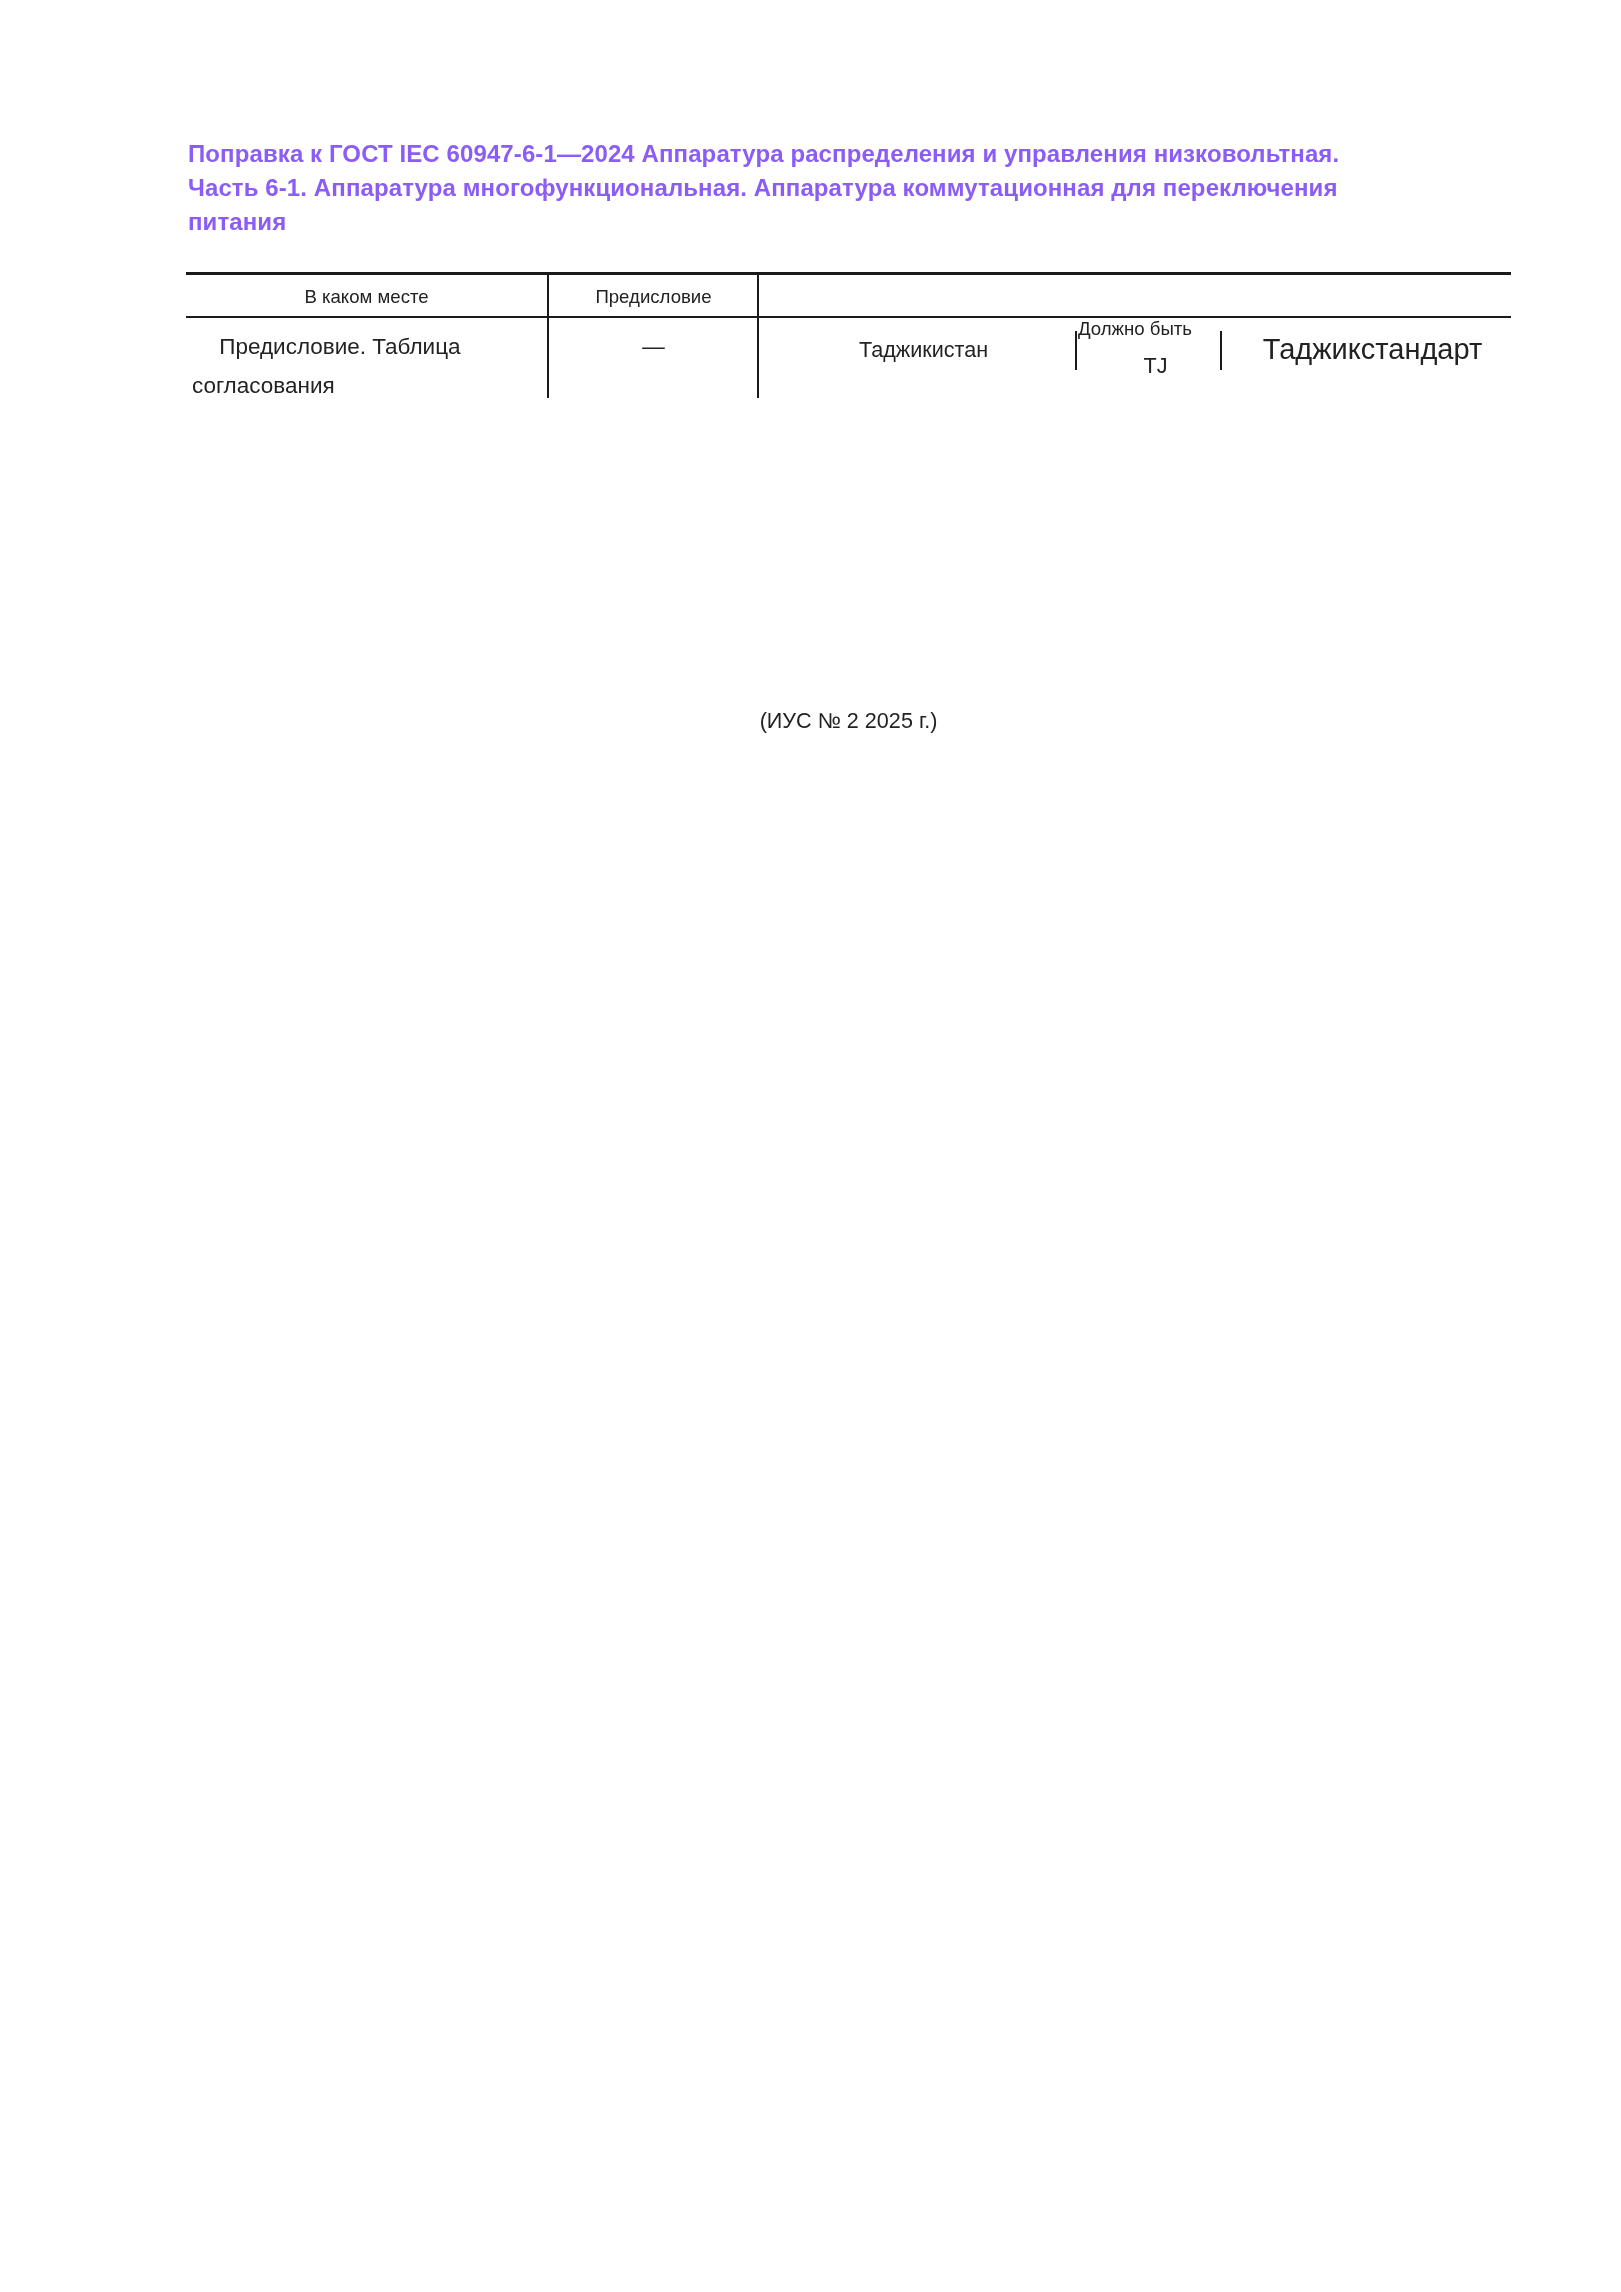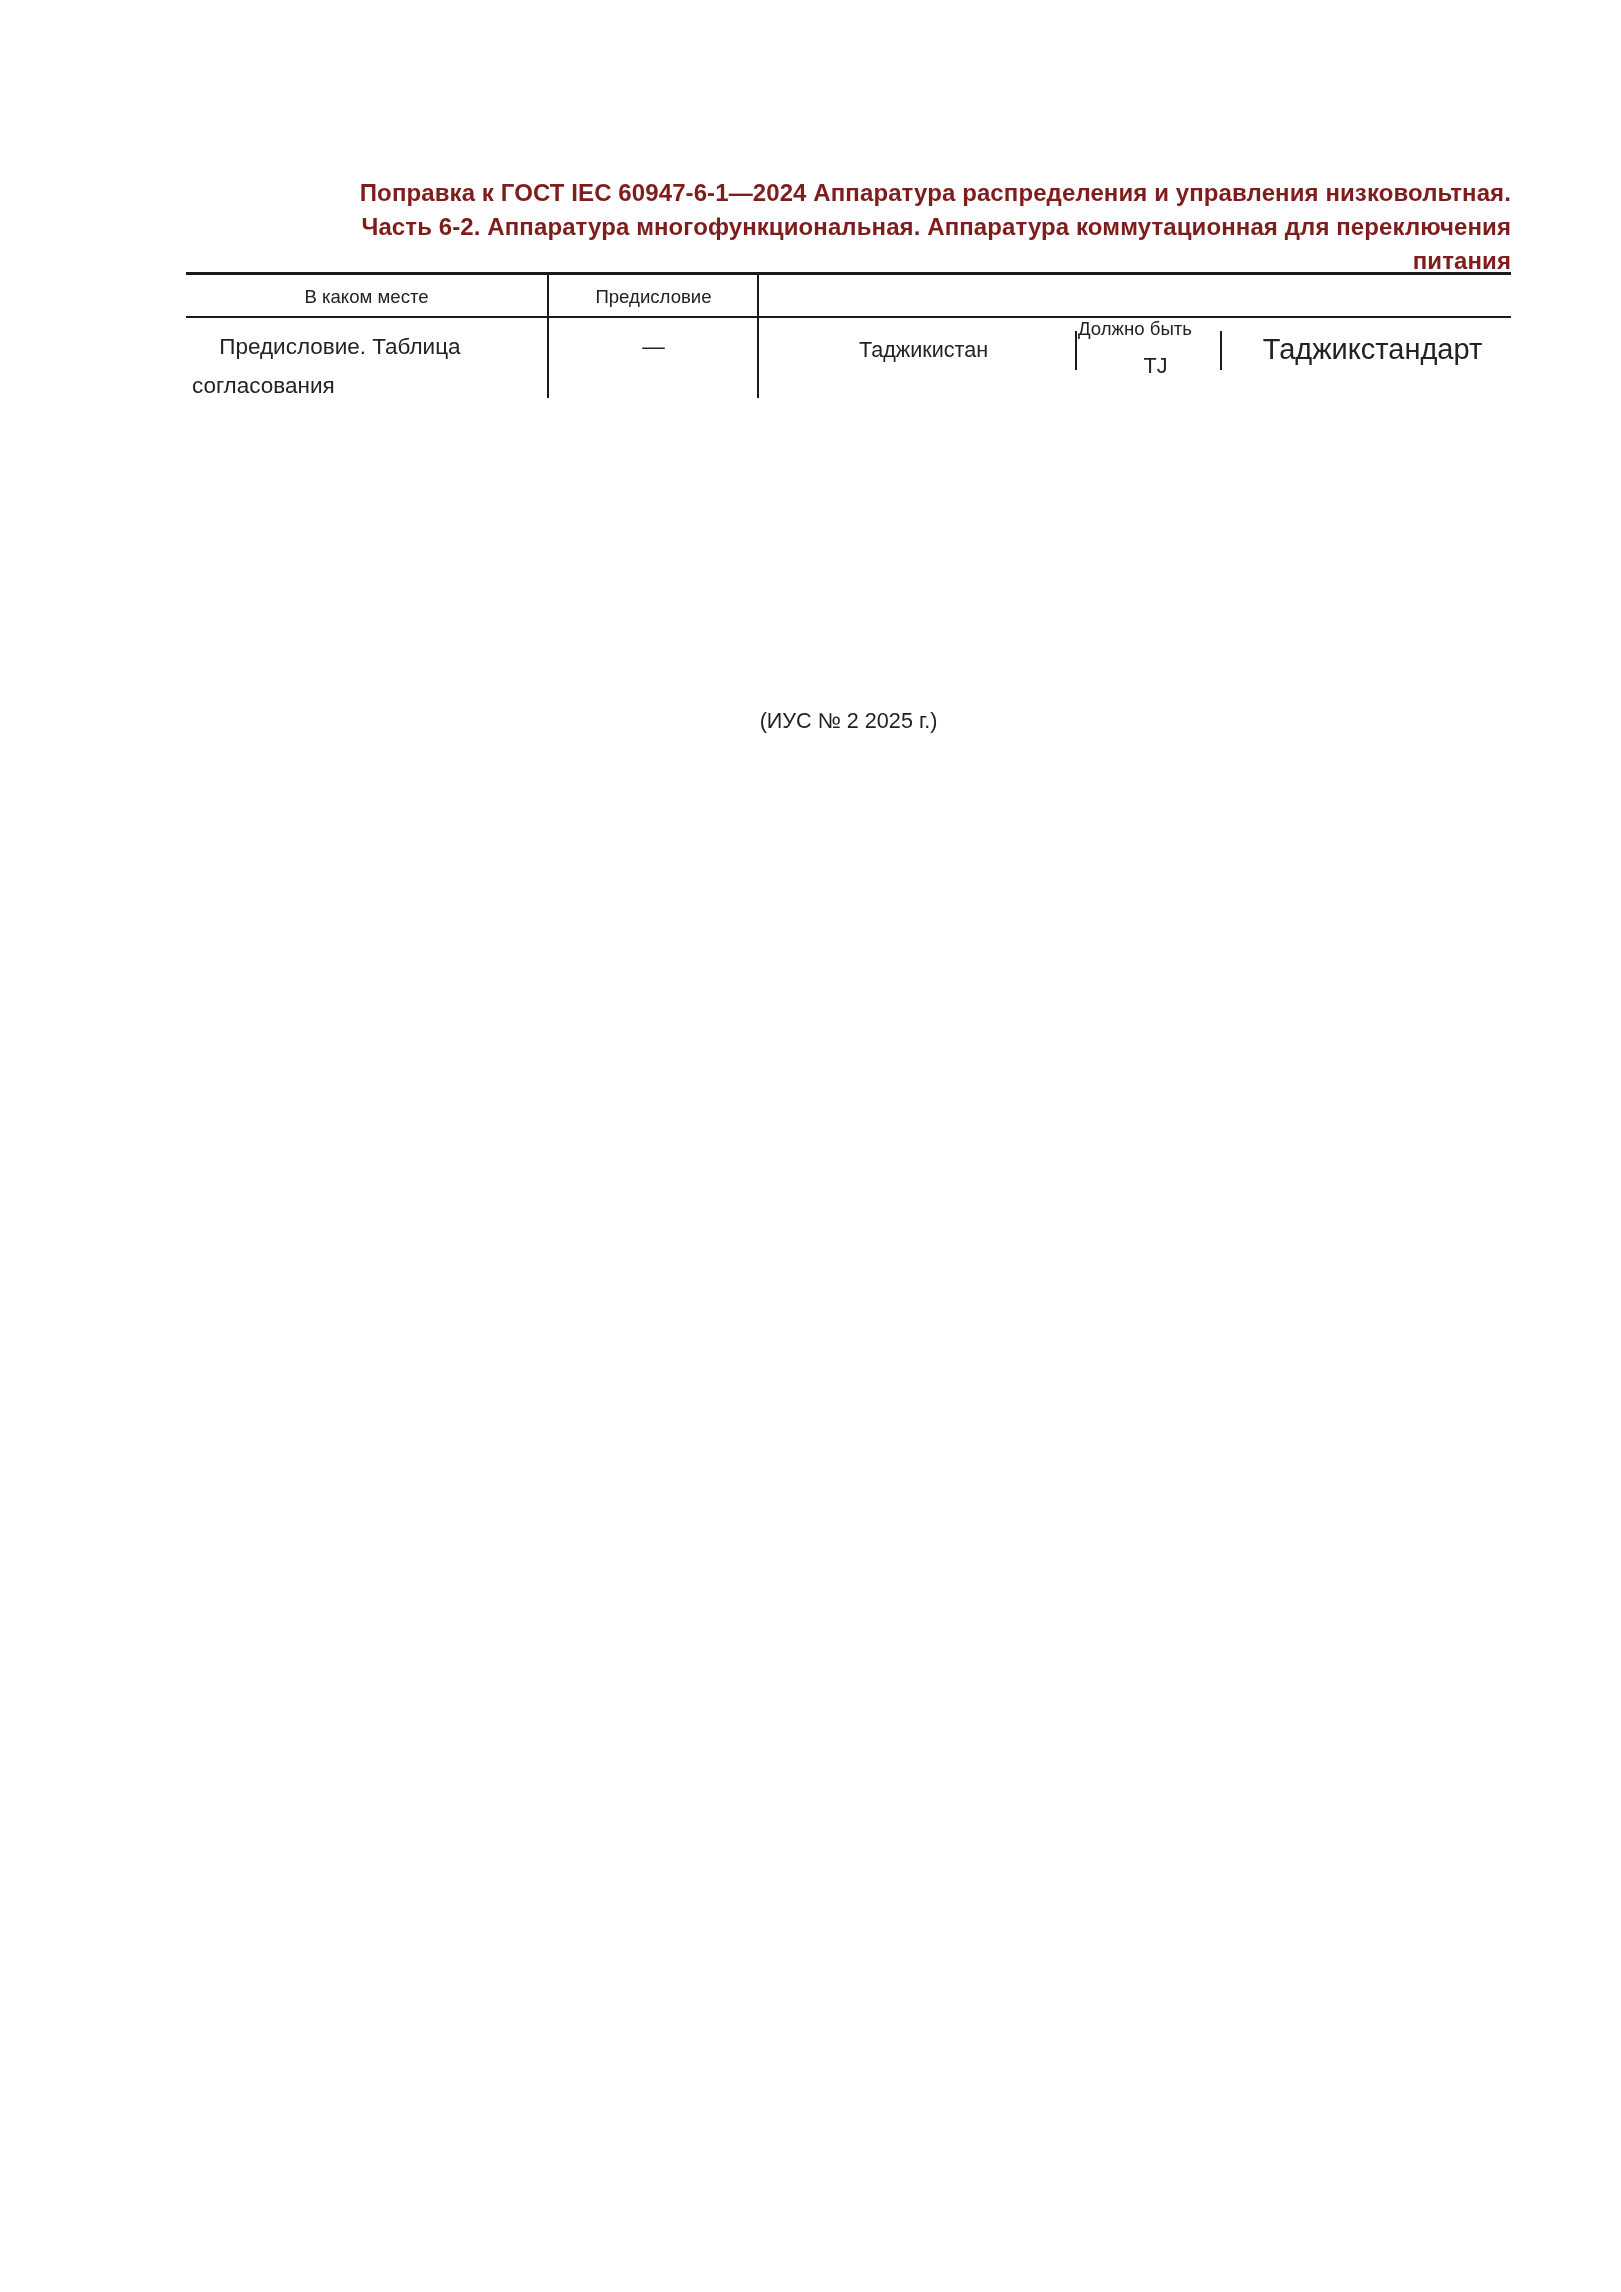--- a/index.html
+++ b/index.html
@@ -27,23 +27,22 @@
   
   .doc-title {
     position: absolute;
     left: 188px;
     top: 137px;
     width: 1323px;
     font-size: 24px;
     font-weight: bold;
     line-height: 34px;
     letter-spacing: 0.1px;
-    color: #7f1d1d;
-    text-align: right;
-    margin-top: 39px;
+    color: #8b5cf6;
+    text-align: left;
   }
   .doc-title .ln { display: block; white-space: nowrap; }
   .doc-title .ln3 { white-space: normal; }
 
   
   .corr-table {
     position: absolute;
     left: 186px;
     top: 272px;
     width: 1325px;
@@ -171,21 +170,21 @@
     color: #222222;
   }
 </style>
 </head>
 <body>
 
 <div class="page">
 
   <div class="doc-title">
     <span class="ln ln1">Поправка к ГОСТ IEC 60947-6-1—2024 Аппаратура распределения и управления низковольтная.</span>
-    <span class="ln ln2">Часть 6-2. Аппаратура многофункциональная. Аппаратура коммутационная для переключения</span>
+    <span class="ln ln2">Часть 6-1. Аппаратура многофункциональная. Аппаратура коммутационная для переключения</span>
     <span class="ln ln3">питания</span>
   </div>
 
   <div class="corr-table">
 
     <div class="rule-top"></div>
     <div class="rule-head"></div>
 
     <div class="vdiv vdiv-1"></div>
     <div class="vdiv vdiv-2"></div>

